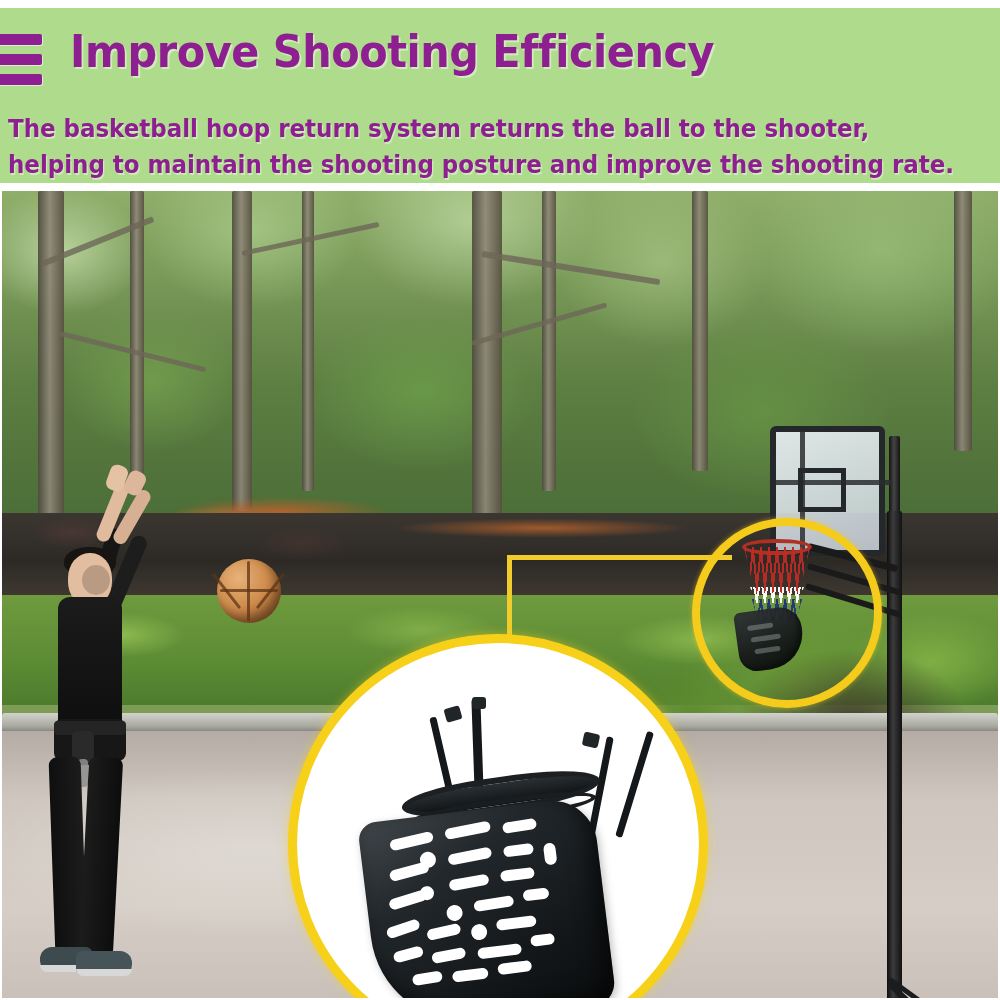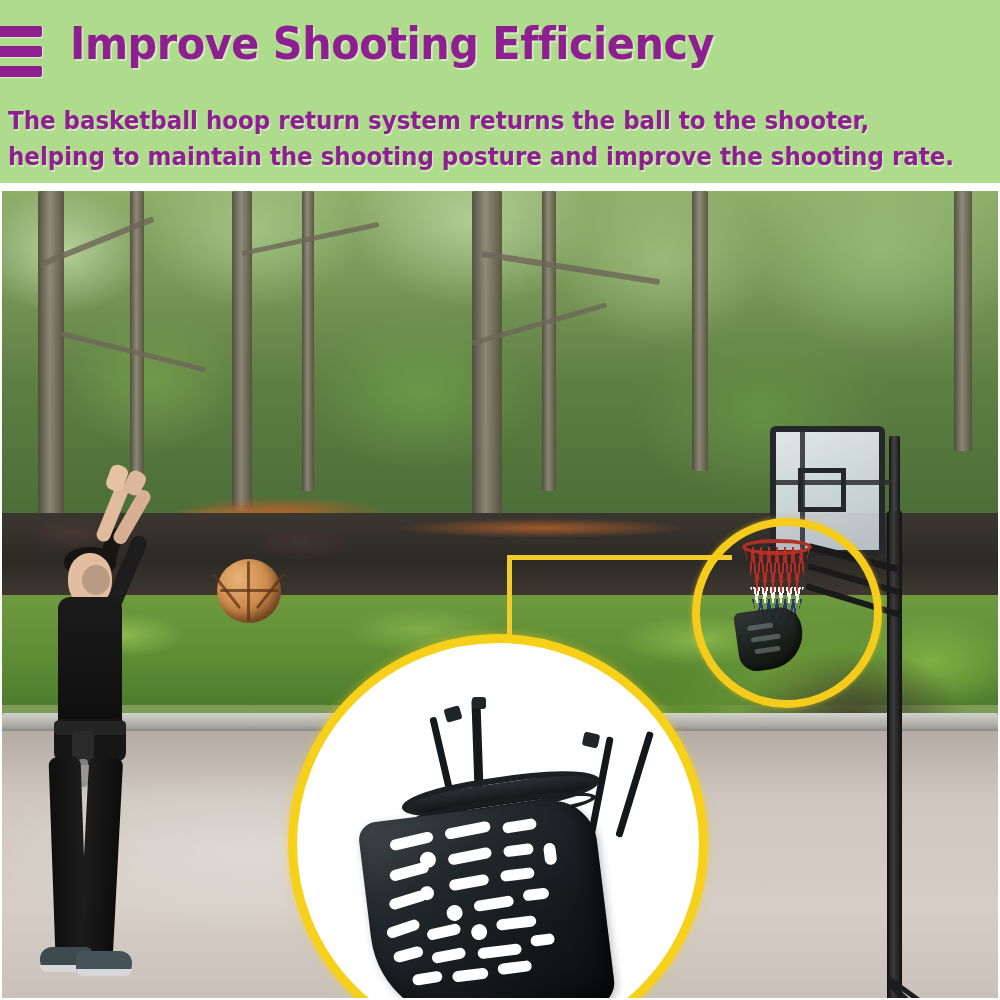--- a/index.html
+++ b/index.html
@@ -5,21 +5,21 @@
   html,body{margin:0;padding:0;}
   body{
     width:1000px;height:1000px;overflow:hidden;
     background:#ffffff;
     font-family:"Liberation Sans", sans-serif;
   }
   .page{position:relative;width:1000px;height:1000px;background:#fff;}
 
   
   .banner{
-    position:absolute;left:0;top:0;width:1000px;height:183px;
+    position:absolute;left:0;top:8px;width:1000px;height:183px;
     background:#aedc8c;
     overflow:hidden;
   }
   .list-icon{
     position:absolute;left:-16px;top:22px;width:62px;height:58px;
   }
   .li-line{position:absolute;background:#8e1f90;border-radius:2px;
            box-shadow:1px 1px 0 rgba(255,255,255,.55);}
   .banner-title{
     position:absolute;left:70px;top:17px;

